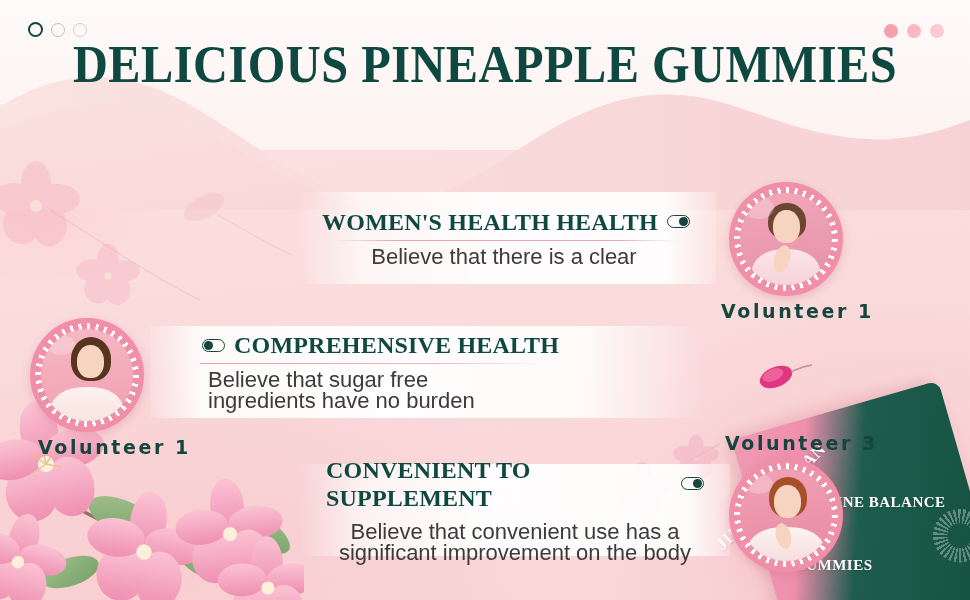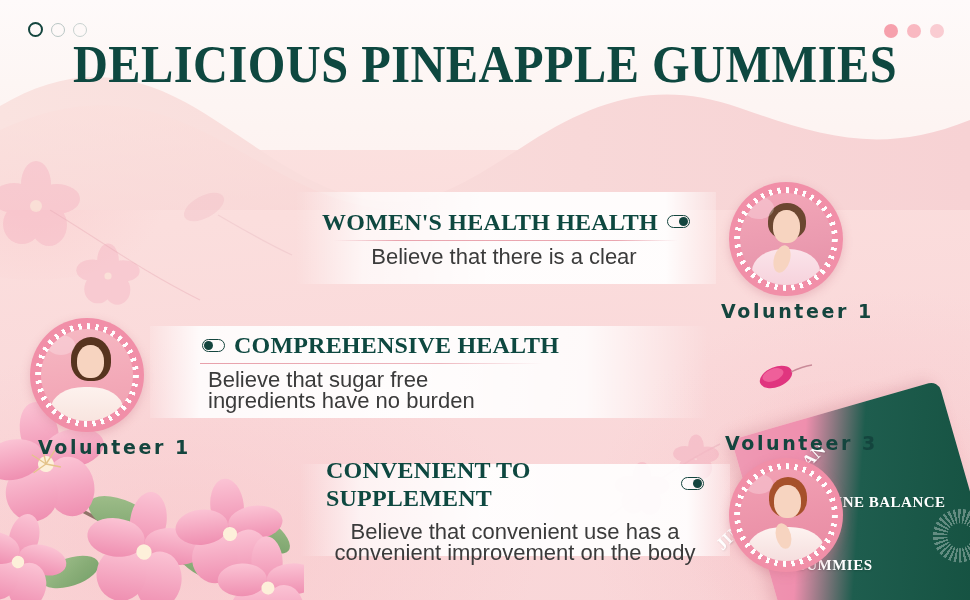--- a/index.html
+++ b/index.html
@@ -405,21 +405,21 @@
   </div>
 
   <div class="card card-3">
     <div class="card-head head-c3">
       <span>CONVENIENT TO SUPPLEMENT</span>
       <span class="pill pill-right"></span>
     </div>
     <div class="rule"></div>
     <div class="card-sub sub-c3">
       <div>Believe that convenient use has a</div>
-      <div>convenient improvement on the body</div>
+      <div>significant improvement on the body</div>
     </div>
   </div>
 
   <div class="vol v1">
     <div class="vol-ring">
       <div class="vol-photo">
         <div class="face f-bg-1"></div>
         <div class="f-body" style="left:12px; top:56px; width:68px; height:48px;
              background:linear-gradient(180deg,#fbe4ea,#f5cdd8);"></div>
         <div class="f-hair" style="left:28px; top:10px; width:38px; height:36px;

